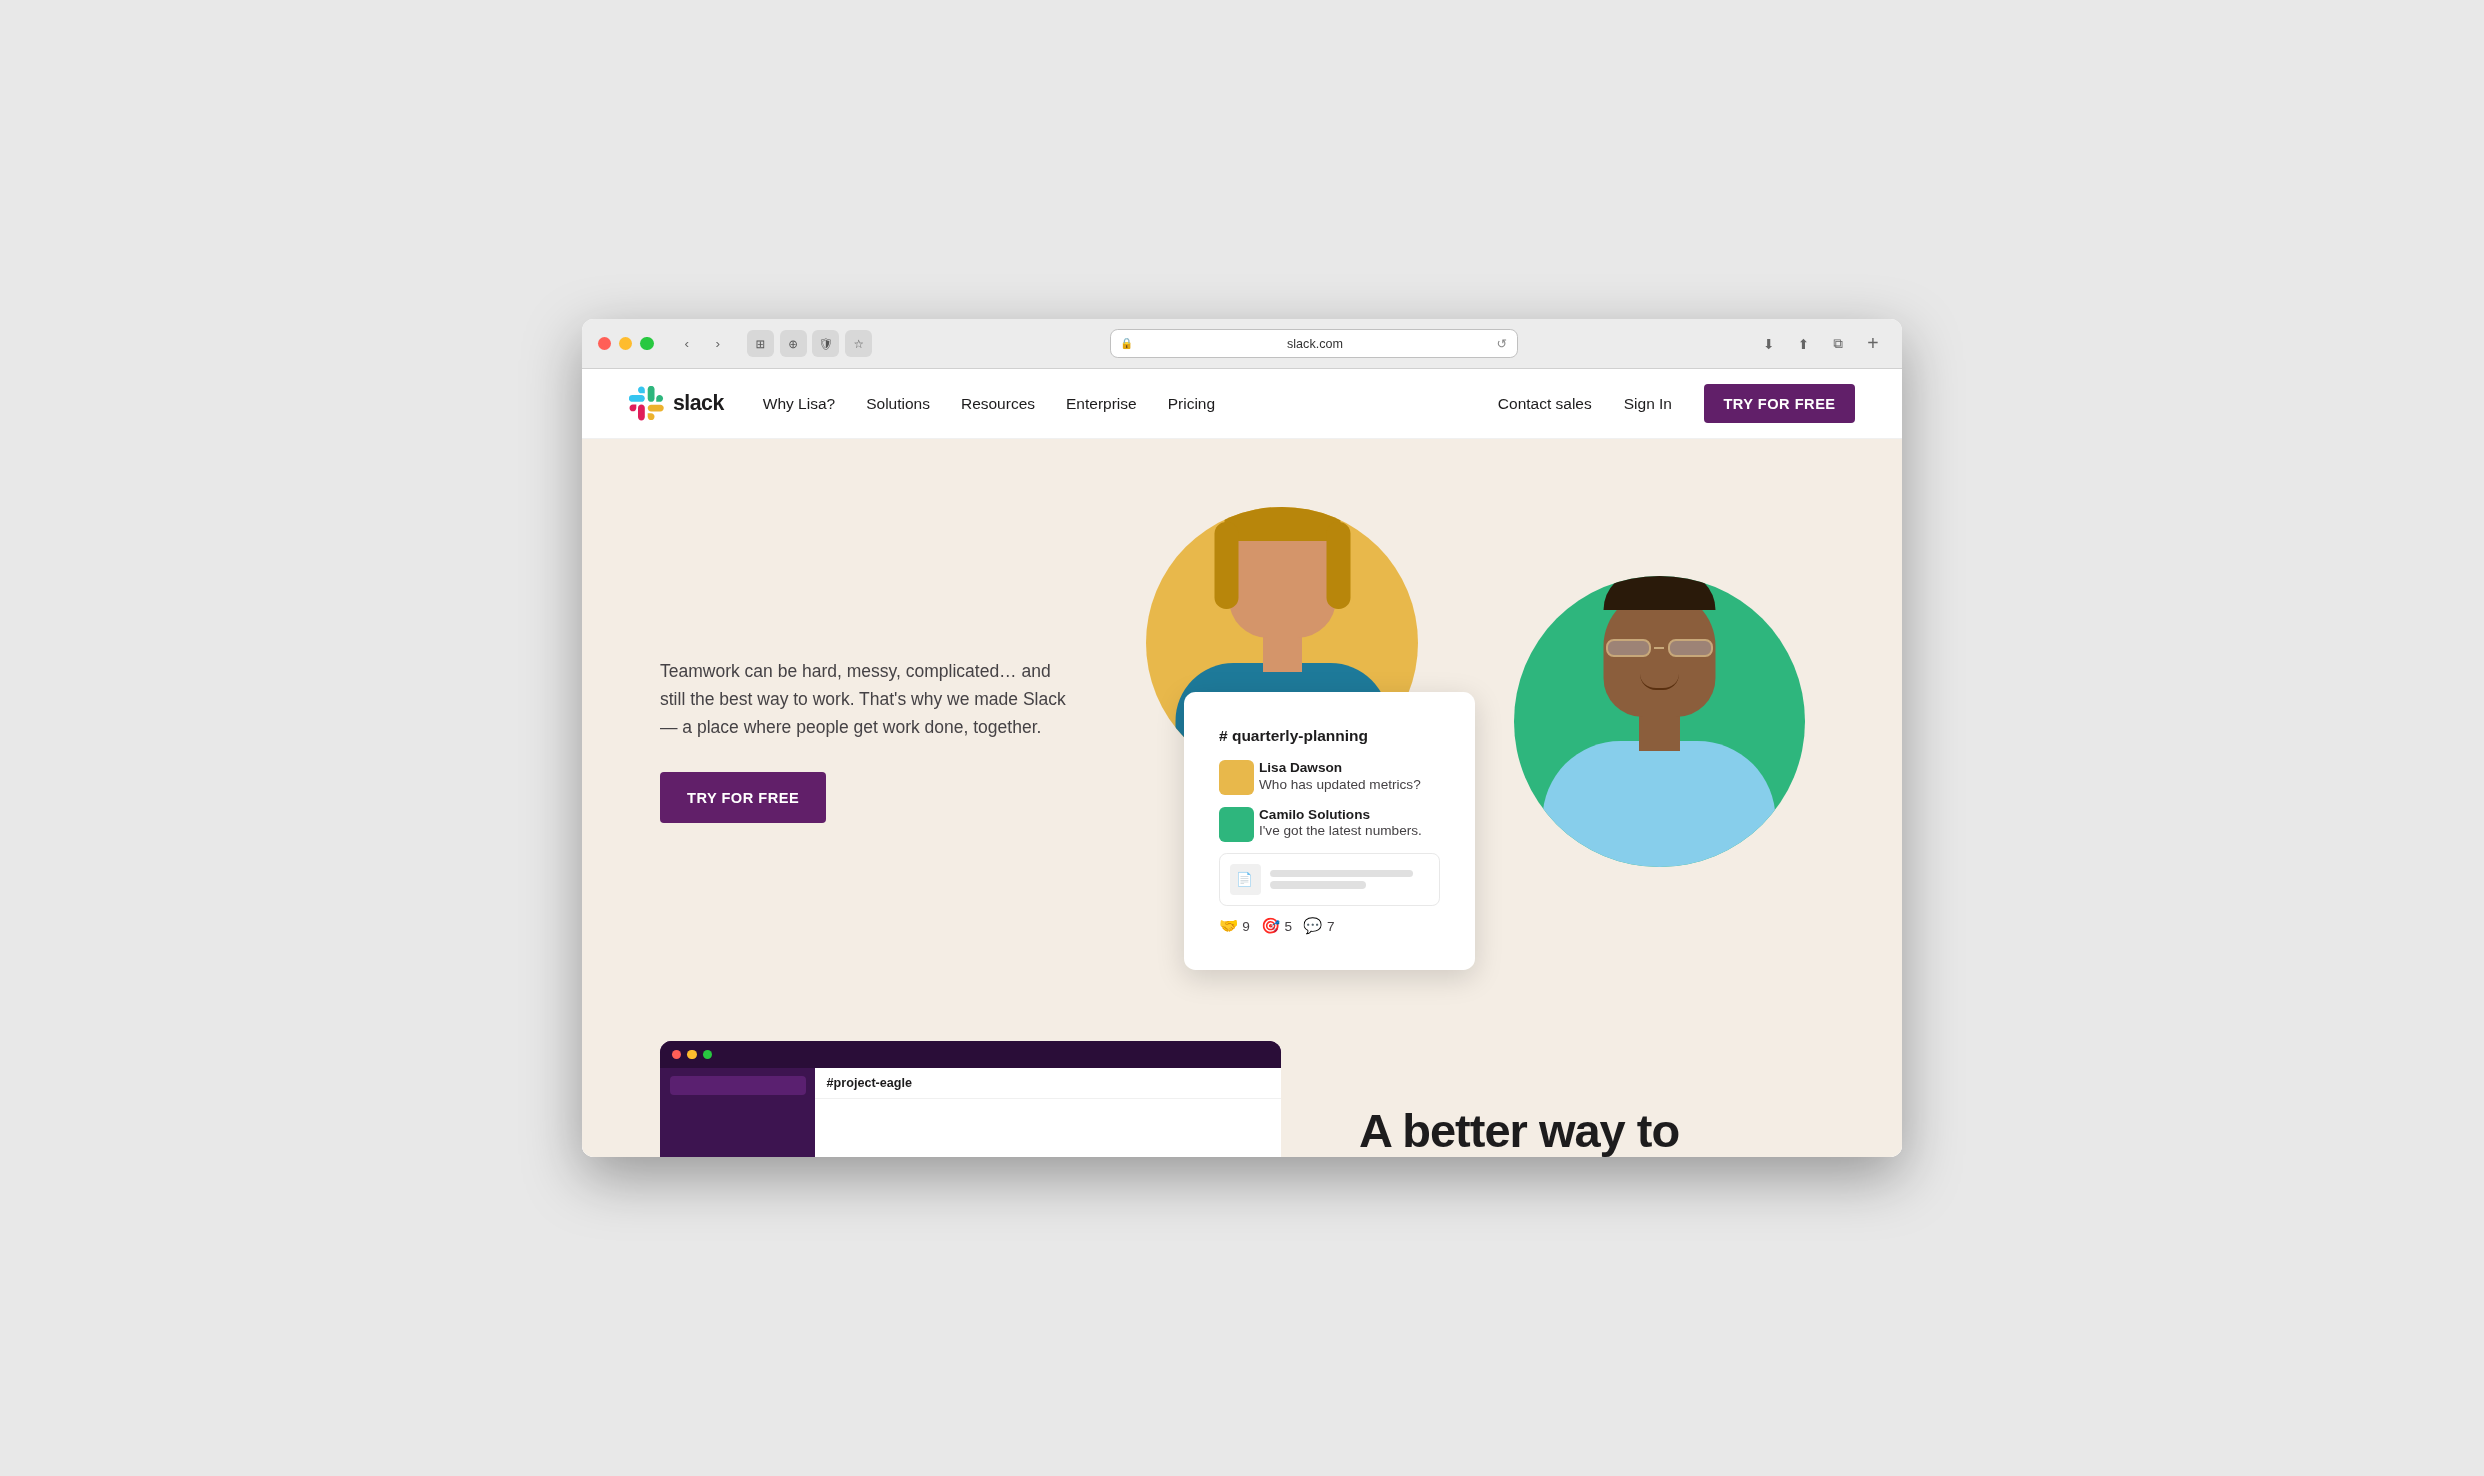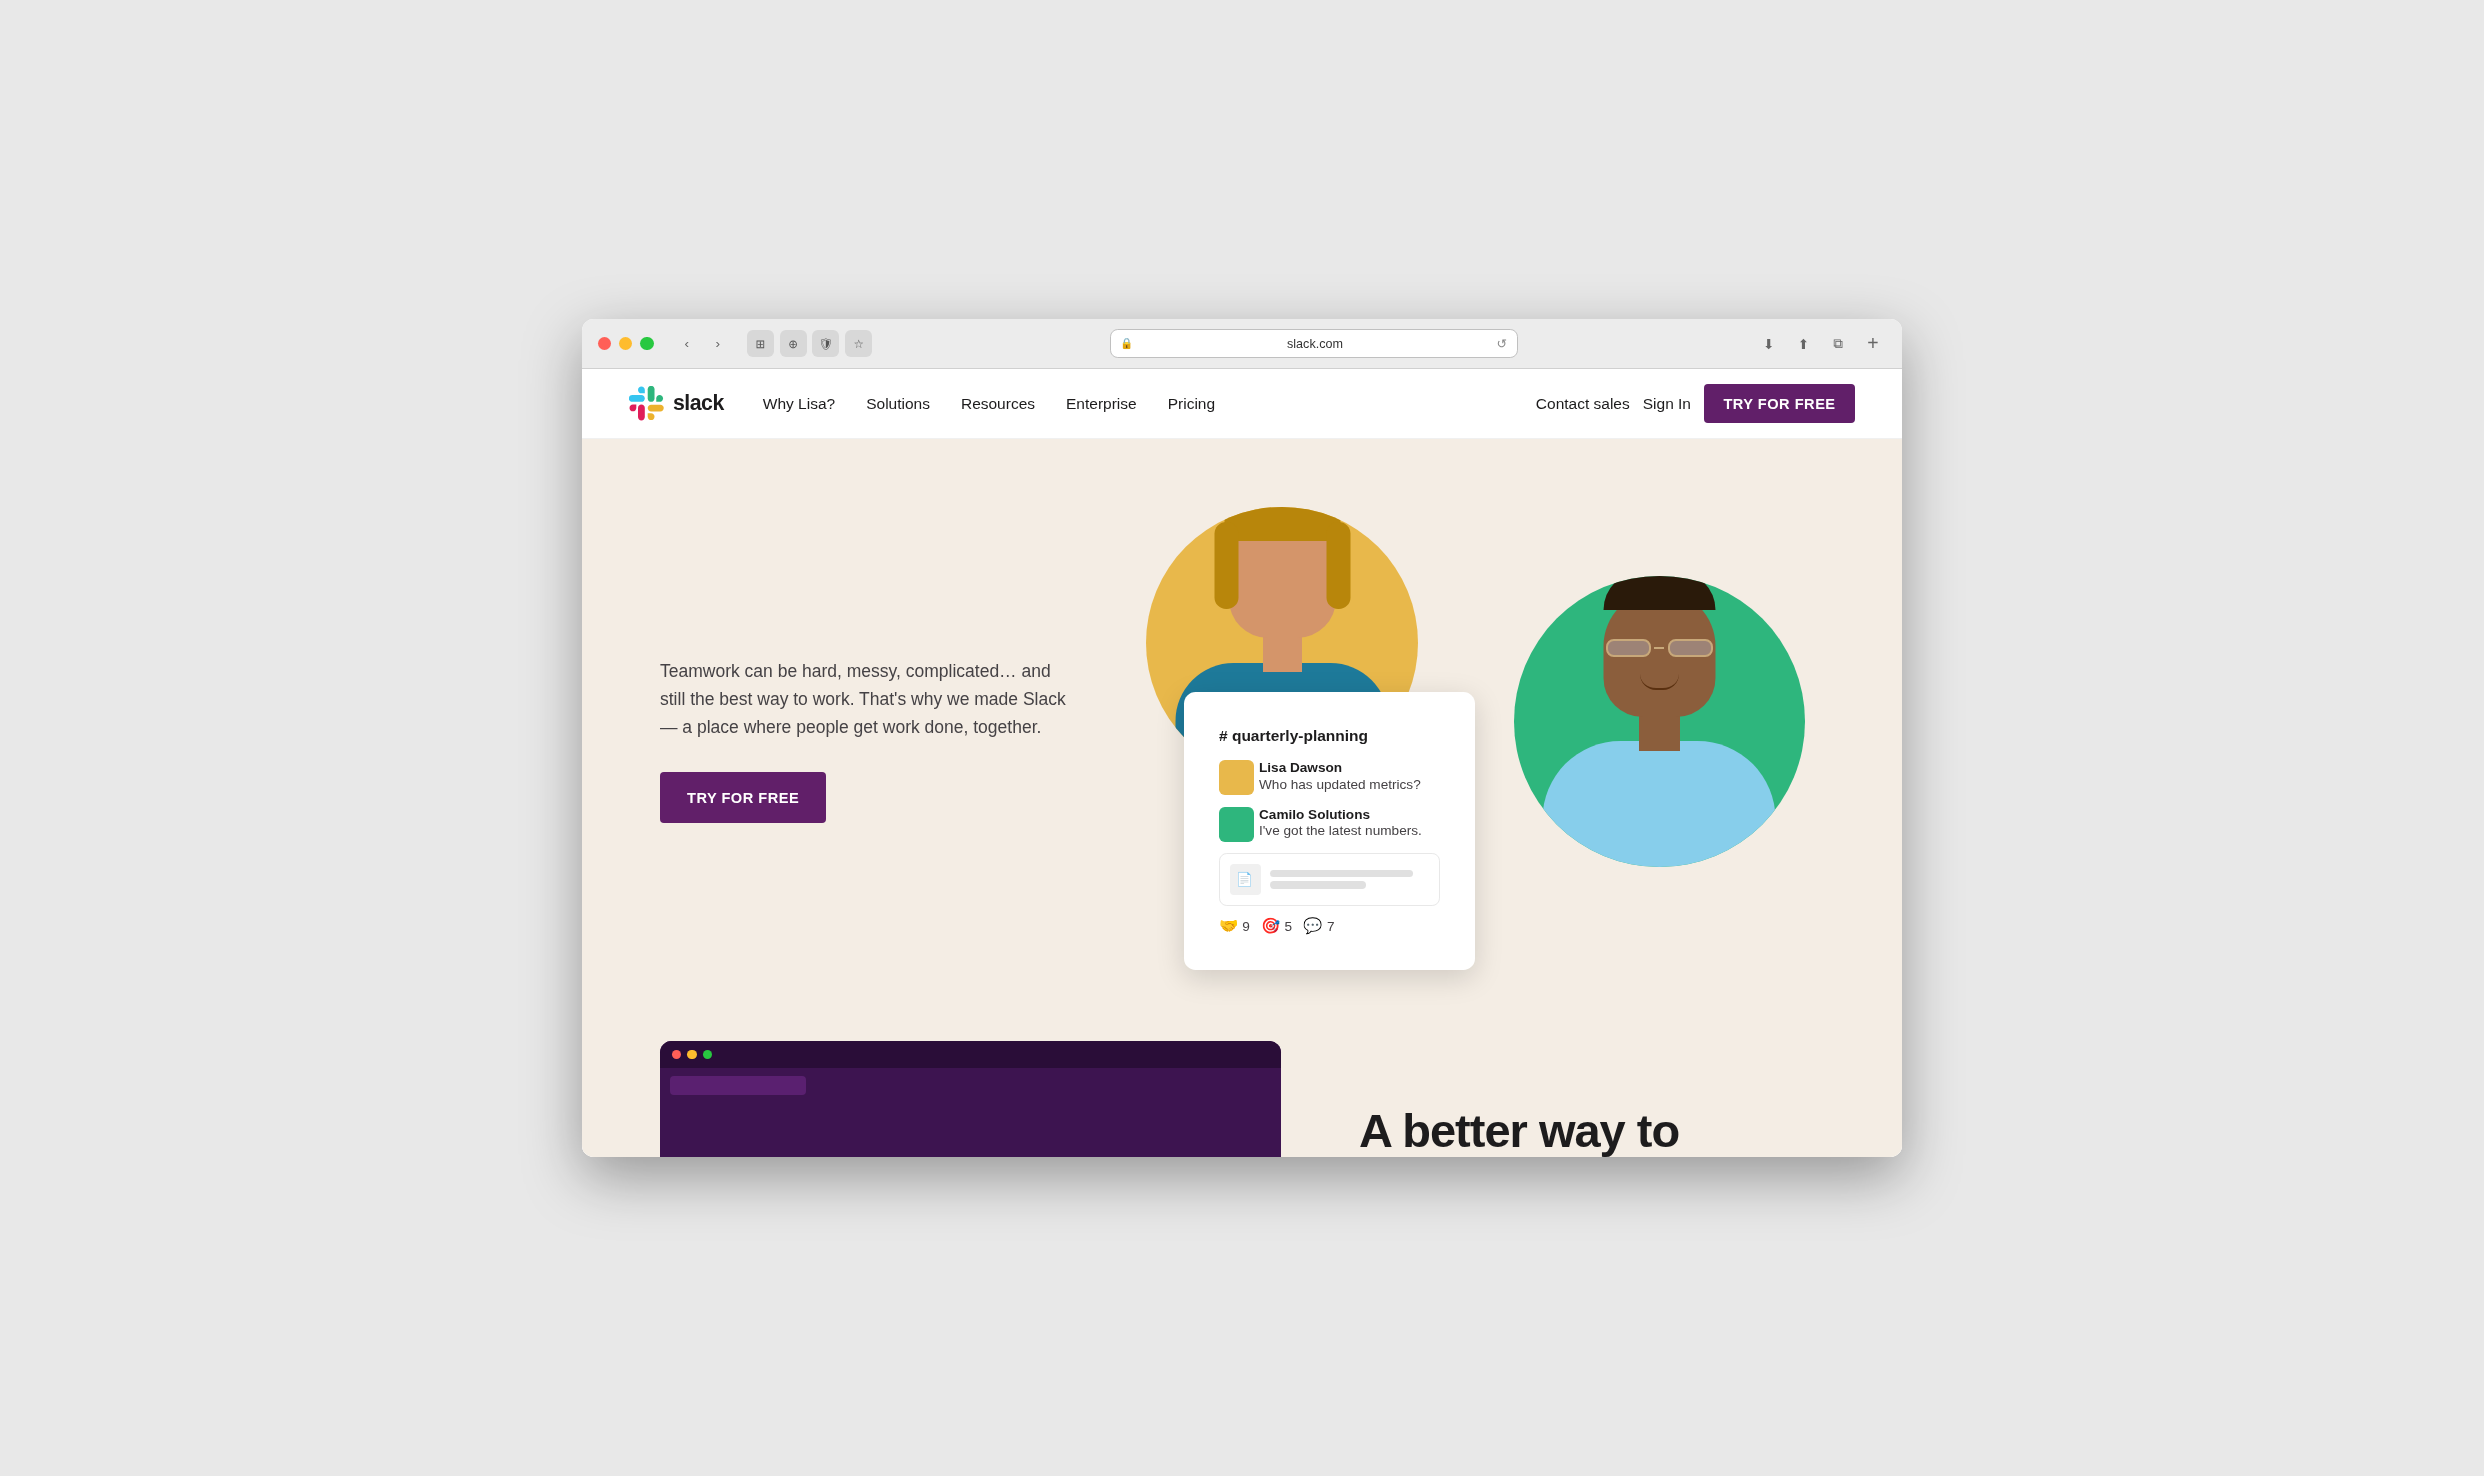--- a/index.html
+++ b/index.html
@@ -195,21 +195,21 @@
     .nav-link {
       font-size: 15.5px;
       color: #1d1c1d;
       text-decoration: none;
       font-weight: 500;
     }
 
     .nav-right {
       display: flex;
       align-items: center;
-      gap: 13px;
+      gap: 32px;
     }
 
     .nav-right-link {
       font-size: 15.5px;
       color: #1d1c1d;
       text-decoration: none;
       font-weight: 500;
     }
 
     .try-free-btn {
@@ -638,20 +638,23 @@
 
       <div class="app-preview">
         <div class="app-preview-bar">
           <div class="app-dot app-dot-red"></div>
           <div class="app-dot app-dot-yellow"></div>
           <div class="app-dot app-dot-green"></div>
         </div>
         <div class="app-preview-sidebar">
           <div class="sidebar-search"></div>
         </div>
+        <div class="app-preview-main">
+          <div class="channel-header-preview">#project-eagle</div>
+        </div>
       </div>
 
       <div class="bottom-text-section">
         <h2 class="bottom-heading">A better way to</h2>
       </div>
     </div>
 
   </div>
 </div>
 

